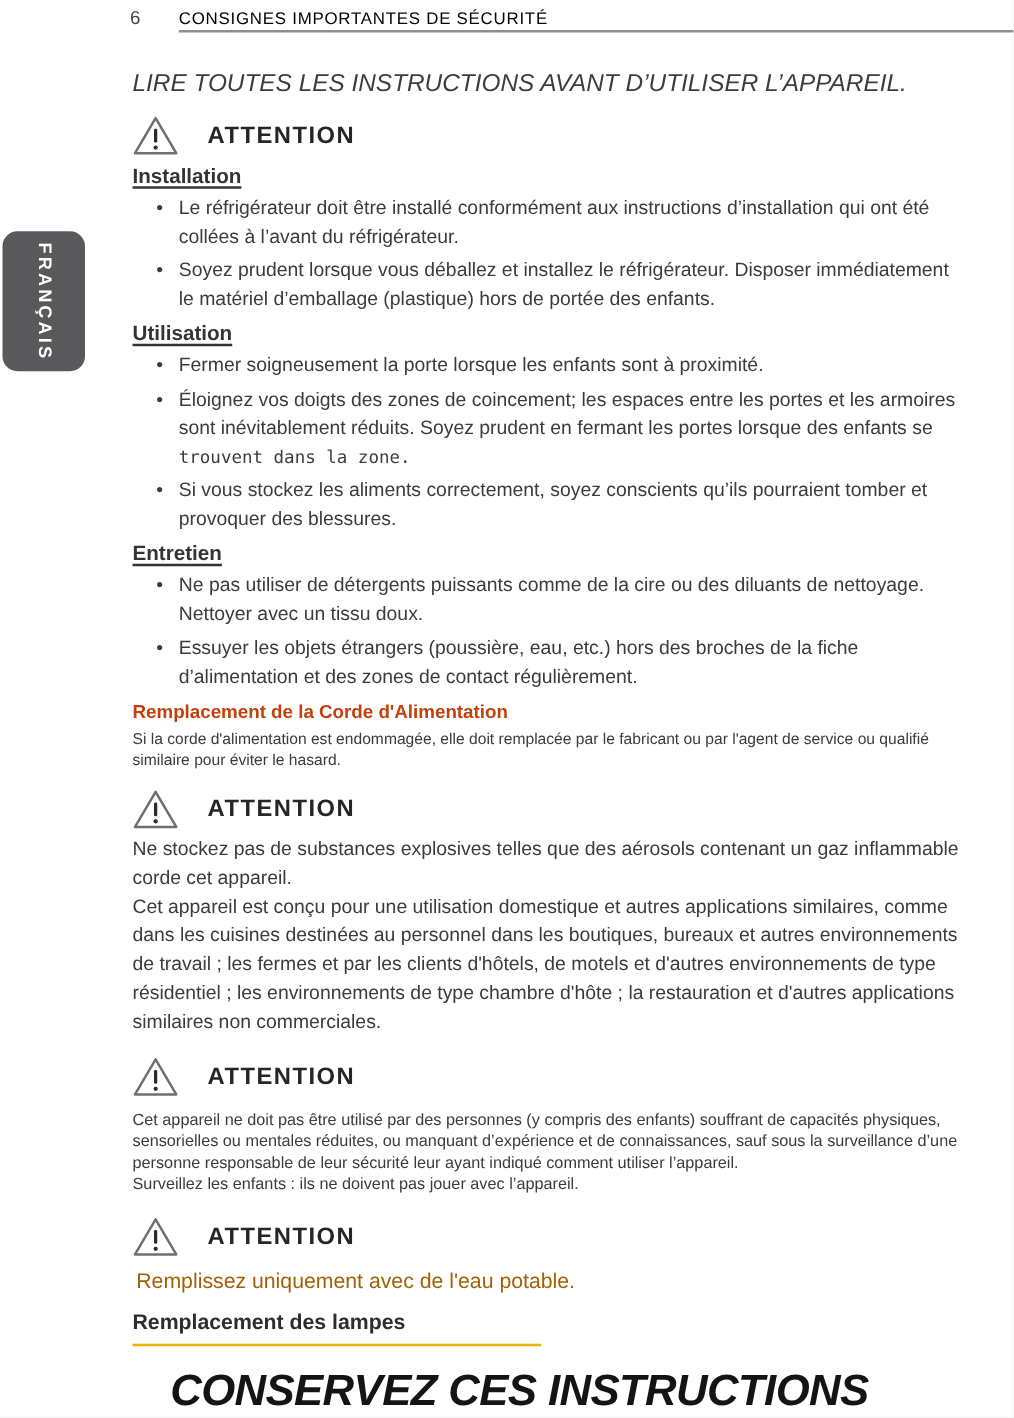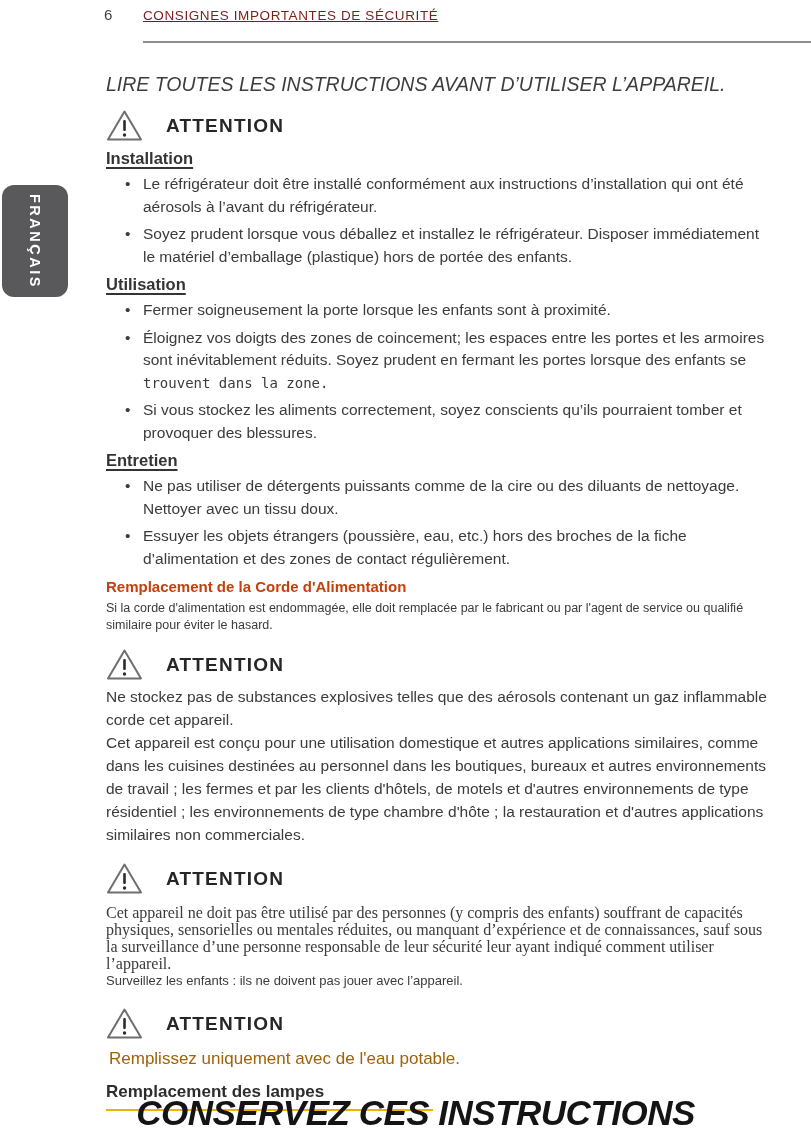--- a/index.html
+++ b/index.html
@@ -21,24 +21,23 @@
   .page-num{
     width:39px;
     font-size:15px;
     color:#3f3f3f;
     flex:0 0 auto;
   }
   .header-title{
     flex:1 1 auto;
     font-size:13.5px;
     letter-spacing:.6px;
-    color:#7f1d1d;
+    color:#000000;
     border-bottom:2px solid #8f8f8f;
-    padding-bottom:18px;
-    text-decoration:underline;
+    padding-bottom:2px;
   }
   
   .lang-tab{
     position:absolute;
     left:2px;top:185px;
     width:66px;height:112px;
     background:#59585a;
     border-radius:12px;
     display:flex;align-items:center;justify-content:center;
   }
@@ -172,21 +171,21 @@
       <svg width="37" height="33" viewBox="0 0 37 33">
         <path d="M18.5 2.5 L35 30.5 L2 30.5 Z" fill="none" stroke="#6f6f6f" stroke-width="2" stroke-linejoin="round"></path>
         <rect x="17.2" y="11" width="2.6" height="11" rx="1.1" fill="#2b2b2b"></rect>
         <circle cx="18.5" cy="26" r="1.7" fill="#2b2b2b"></circle>
       </svg>
       <span class="label">ATTENTION</span>
     </div>
 
     <div class="sec-title">Installation</div>
     <ul class="bullets">
-      <li>Le réfrigérateur doit être installé conformément aux instructions d’installation qui ont été aérosols à l’avant du réfrigérateur.</li>
+      <li>Le réfrigérateur doit être installé conformément aux instructions d’installation qui ont été collées à l’avant du réfrigérateur.</li>
       <li>Soyez prudent lorsque vous déballez et installez le réfrigérateur. Disposer immédiatement le matériel d’emballage (plastique) hors de portée des enfants.</li>
     </ul>
 
     <div class="sec-title">Utilisation</div>
     <ul class="bullets">
       <li>Fermer soigneusement la porte lorsque les enfants sont à proximité.</li>
       <li><span>Éloignez vos doigts des zones de coincement; les espaces entre les portes et les armoires sont inévitablement réduits. Soyez prudent en fermant les portes lorsque des enfants se </span><span class="mono">trouvent dans la zone.</span></li>
       <li>Si vous stockez les aliments correctement, soyez conscients qu’ils pourraient tomber et provoquer des blessures.</li>
     </ul>
 
@@ -211,21 +210,21 @@
     <div class="para">Cet appareil est conçu pour une utilisation domestique et autres applications similaires, comme dans les cuisines destinées au personnel dans les boutiques, bureaux et autres environnements de travail ; les fermes et par les clients d'hôtels, de motels et d'autres environnements de type résidentiel ; les environnements de type chambre d'hôte ; la restauration et d'autres applications similaires non commerciales.</div>
 
     <div class="attention" style="margin-top:16px;">
       <svg width="37" height="33" viewBox="0 0 37 33">
         <path d="M18.5 2.5 L35 30.5 L2 30.5 Z" fill="none" stroke="#6f6f6f" stroke-width="2" stroke-linejoin="round"></path>
         <rect x="17.2" y="11" width="2.6" height="11" rx="1.1" fill="#2b2b2b"></rect>
         <circle cx="18.5" cy="26" r="1.7" fill="#2b2b2b"></circle>
       </svg>
       <span class="label">ATTENTION</span>
     </div>
-    <div class="small" style="margin-top:9px;font-size:16px;line-height:17px;font-family:Liberation Serif, serif;">Cet appareil ne doit pas être utilisé par des personnes (y compris des enfants) souffrant de capacités physiques, sensorielles ou mentales réduites, ou manquant d’expérience et de connaissances, sauf sous la surveillance d’une personne responsable de leur sécurité leur ayant indiqué comment utiliser l’appareil.</div>
+    <div class="small" style="margin-top:9px;font-size:13px;line-height:17px;">Cet appareil ne doit pas être utilisé par des personnes (y compris des enfants) souffrant de capacités physiques, sensorielles ou mentales réduites, ou manquant d’expérience et de connaissances, sauf sous la surveillance d’une personne responsable de leur sécurité leur ayant indiqué comment utiliser l’appareil.</div>
     <div class="small" style="font-size:13px;line-height:17px;">Surveillez les enfants : ils ne doivent pas jouer avec l’appareil.</div>
 
     <div class="attention" style="margin-top:18px;">
       <svg width="37" height="33" viewBox="0 0 37 33">
         <path d="M18.5 2.5 L35 30.5 L2 30.5 Z" fill="none" stroke="#6f6f6f" stroke-width="2" stroke-linejoin="round"></path>
         <rect x="17.2" y="11" width="2.6" height="11" rx="1.1" fill="#2b2b2b"></rect>
         <circle cx="18.5" cy="26" r="1.7" fill="#2b2b2b"></circle>
       </svg>
       <span class="label">ATTENTION</span>
     </div>

